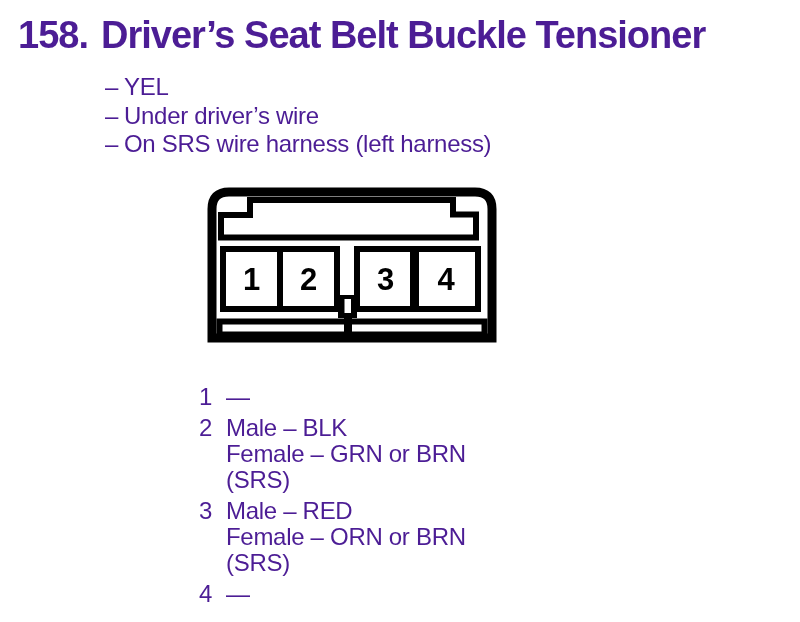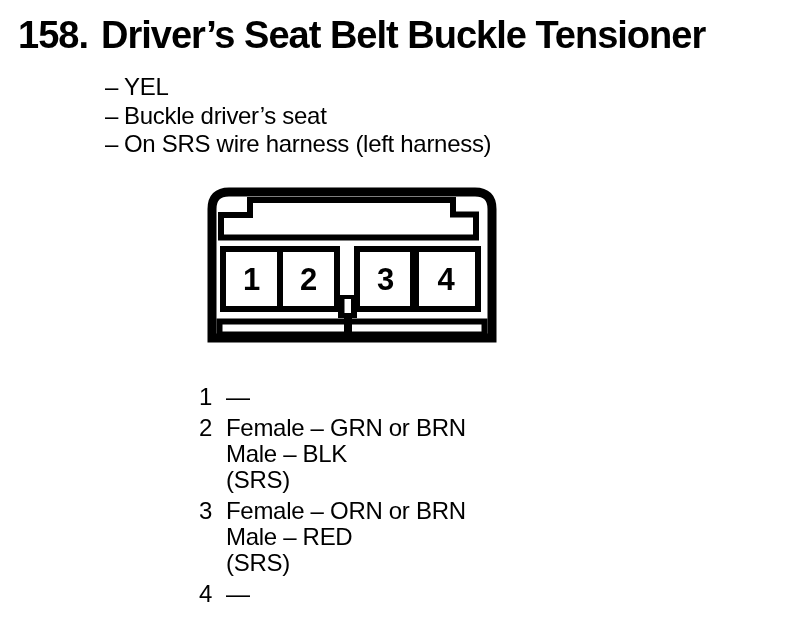--- a/index.html
+++ b/index.html
@@ -2,21 +2,21 @@
 <html><head>
 <meta charset="utf-8">
 <style>
   * { margin: 0; padding: 0; box-sizing: border-box; }
   html, body { background: #ffffff; }
   .page {
     position: relative;
     width: 800px;
     height: 622px;
     background: #ffffff;
-    color: #000000;
+    color: #4c1d95;
     font-family: "Liberation Sans", sans-serif;
     overflow: hidden;
   }
   .title {
     position: absolute;
     left: 18px;
     top: 13px;
     font-size: 38px;
     font-weight: bold;
     letter-spacing: -1px;
@@ -72,21 +72,21 @@
 
   <h1 class="title"><span class="title-number">158.</span><span>Driver’s Seat Belt Buckle Tensioner</span></h1>
 
   <div class="details">
     <div class="detail-row">
       <span class="dash">–</span>
       <span>YEL</span>
     </div>
     <div class="detail-row">
       <span class="dash">–</span>
-      <span>Buckle driver’s seat</span>
+      <span>Under driver’s wire</span>
     </div>
     <div class="detail-row">
       <span class="dash">–</span>
       <span>On SRS wire harness (left harness)</span>
     </div>
   </div>
 
   <div class="connector-wrap">
     <svg viewBox="200 180 300 170" xmlns="http://www.w3.org/2000/svg">
 
@@ -117,31 +117,31 @@
     <div class="pinout-entry">
       <span class="pin-id">1</span>
       <div class="pin-lines">
         <div>—</div>
       </div>
     </div>
 
     <div class="pinout-entry">
       <span class="pin-id">2</span>
       <div class="pin-lines">
+        <div>Male – BLK</div>
         <div>Female – GRN or BRN</div>
-        <div>Male – BLK</div>
         <div>(SRS)</div>
       </div>
     </div>
 
     <div class="pinout-entry">
       <span class="pin-id">3</span>
       <div class="pin-lines">
+        <div>Male – RED</div>
         <div>Female – ORN or BRN</div>
-        <div>Male – RED</div>
         <div>(SRS)</div>
       </div>
     </div>
 
     <div class="pinout-entry">
       <span class="pin-id">4</span>
       <div class="pin-lines">
         <div>—</div>
       </div>
     </div>

